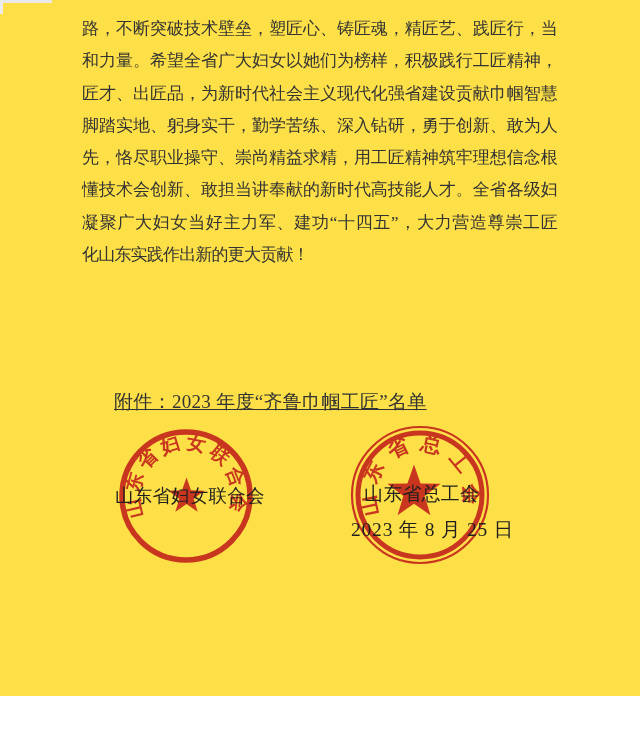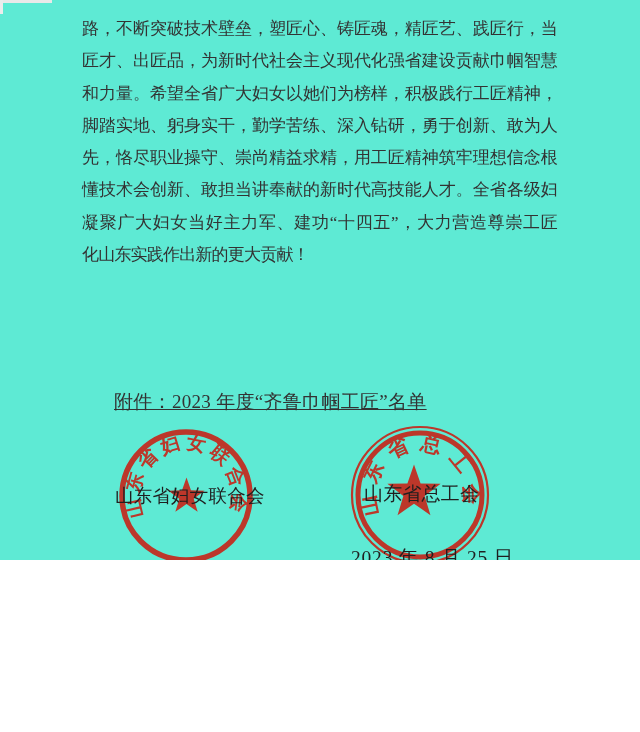--- a/index.html
+++ b/index.html
@@ -1,18 +1,18 @@
 <!DOCTYPE html>
 <html><head>
 <meta charset="utf-8">
 <style>
   html,body { margin:0; padding:0; background:#fff; }
   .page {
-    position:relative; width:640px; height:560px;
-    background:#5eead4; overflow:hidden;
+    position:relative; width:640px; height:696px;
+    background:#fde047; overflow:hidden;
     font-family:"Liberation Serif","DejaVu Serif",serif;
   }
   
   .edge-top  { position:absolute; left:0; top:0; width:52px; height:3px; background:#e9e9e9; }
   .edge-left { position:absolute; left:0; top:0; width:3px; height:14px; background:#ececec; }
 
   .body-text {
     position:absolute; left:82px; top:13px; width:475px;
     font-size:17px; line-height:32.3px; color:#333;
     letter-spacing:-0.8px;
@@ -27,39 +27,39 @@
 
   .seal { position:absolute; }
   .seal-left  { left:117px; top:427px; width:138px; height:138px; }
   .seal-right { left:349px; top:424px; width:142px; height:142px; }
   .seal svg { display:block; opacity:0.92; }
   .seal text { font-family:"Liberation Serif","DejaVu Serif",serif; font-weight:bold; }
 
   .sig { position:absolute; color:#1f1f1f; white-space:nowrap; }
   .sig-left  { left:115px; top:483px; font-size:18.5px; letter-spacing:0.2px; }
   .sig-right { left:364px; top:481px; font-size:19px;   letter-spacing:0.2px; }
-  .sig-date  { left:351px; top:544px; font-size:19.5px; letter-spacing:0.8px; }
+  .sig-date  { left:351px; top:516px; font-size:19.5px; letter-spacing:0.8px; }
 
   .page-number {
     position:absolute; left:78px; top:702px;
     font-size:17px; color:#444; letter-spacing:1px; white-space:nowrap;
   }
 </style>
 </head>
 <body>
 
 <div class="page">
 
   <div class="edge-top"></div>
   <div class="edge-left"></div>
 
   <div class="body-text">
     <div class="line">路，不断突破技术壁垒，塑匠心、铸匠魂，精匠艺、践匠行，当</div>
+    <div class="line">和力量。希望全省广大妇女以她们为榜样，积极践行工匠精神，</div>
     <div class="line">匠才、出匠品，为新时代社会主义现代化强省建设贡献巾帼智慧</div>
-    <div class="line">和力量。希望全省广大妇女以她们为榜样，积极践行工匠精神，</div>
     <div class="line">脚踏实地、躬身实干，勤学苦练、深入钻研，勇于创新、敢为人</div>
     <div class="line">先，恪尽职业操守、崇尚精益求精，用工匠精神筑牢理想信念根</div>
     <div class="line">懂技术会创新、敢担当讲奉献的新时代高技能人才。全省各级妇</div>
     <div class="line">凝聚广大妇女当好主力军、建功“十四五”，大力营造尊崇工匠</div>
     <div class="line last">化山东实践作出新的更大贡献！</div>
   </div>
 
   <div class="attachment">附件：2023 年度“齐鲁巾帼工匠”名单</div>
 
   <div class="seal seal-left">

